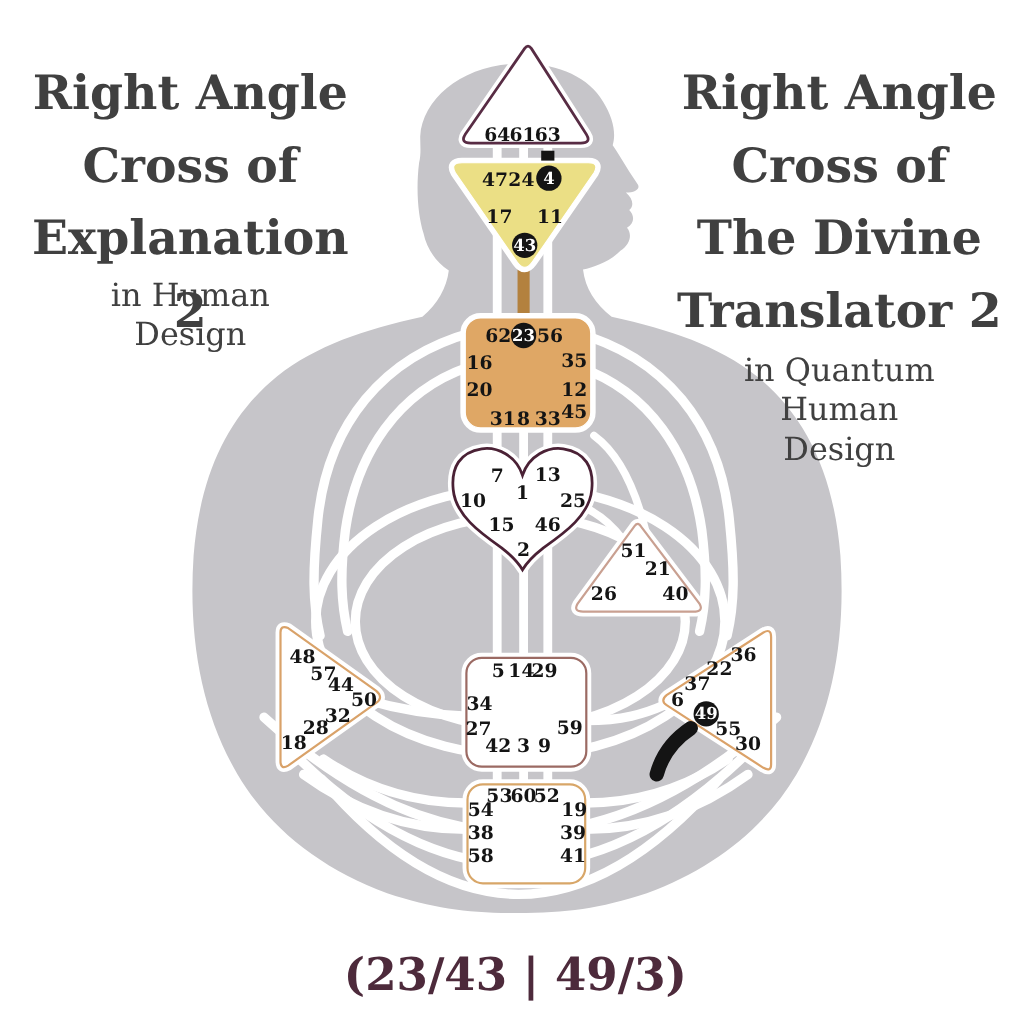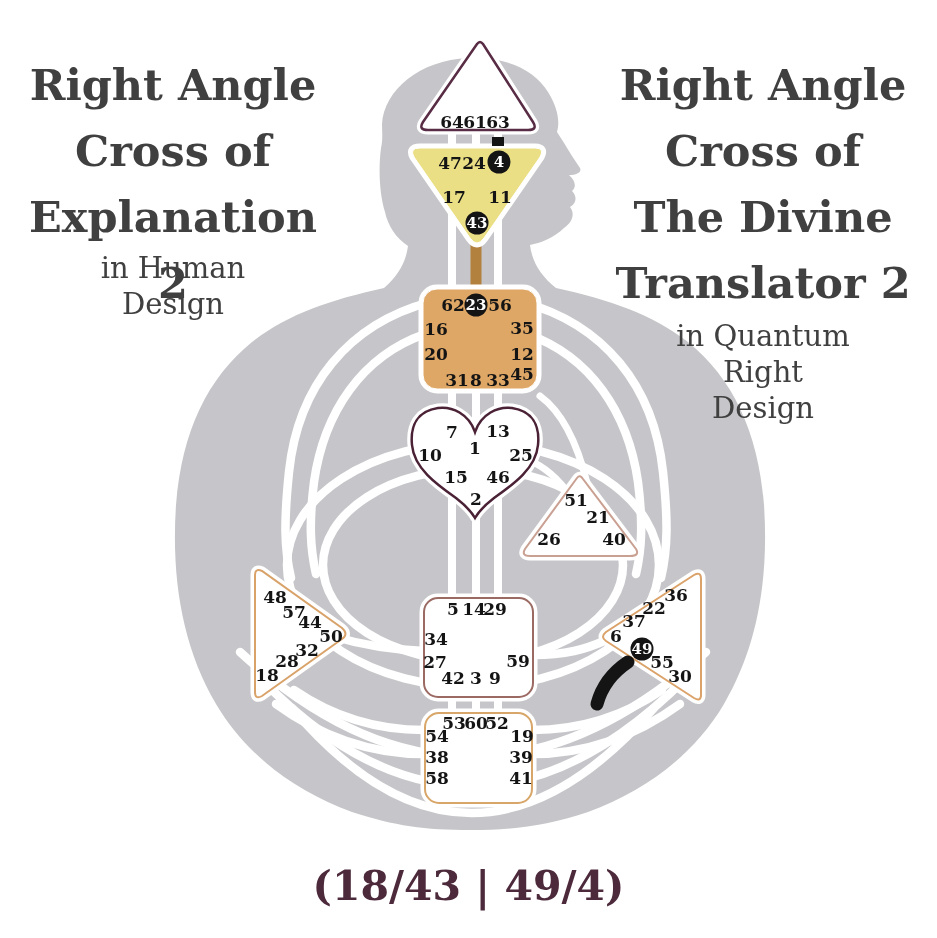--- a/index.html
+++ b/index.html
@@ -215,17 +215,17 @@
 Cross of
 Explanation 2</div>
   <div id="title-left-sub" class="title title-sub">in Human
 Design</div>
 
   <div id="title-right" class="title title-main">Right Angle
 Cross of
 The Divine
 Translator 2</div>
   <div id="title-right-sub" class="title title-sub">in Quantum
-Right
+Human
 Design</div>
 
-  <div id="profile-line">(18/43 | 49/4)</div>
+  <div id="profile-line">(23/43 | 49/3)</div>
 </div>
 
 </body></html>

